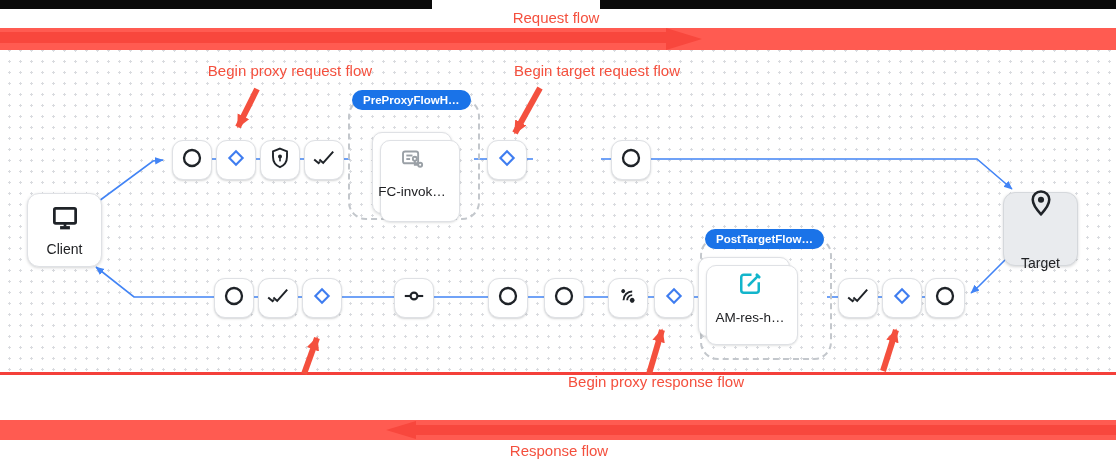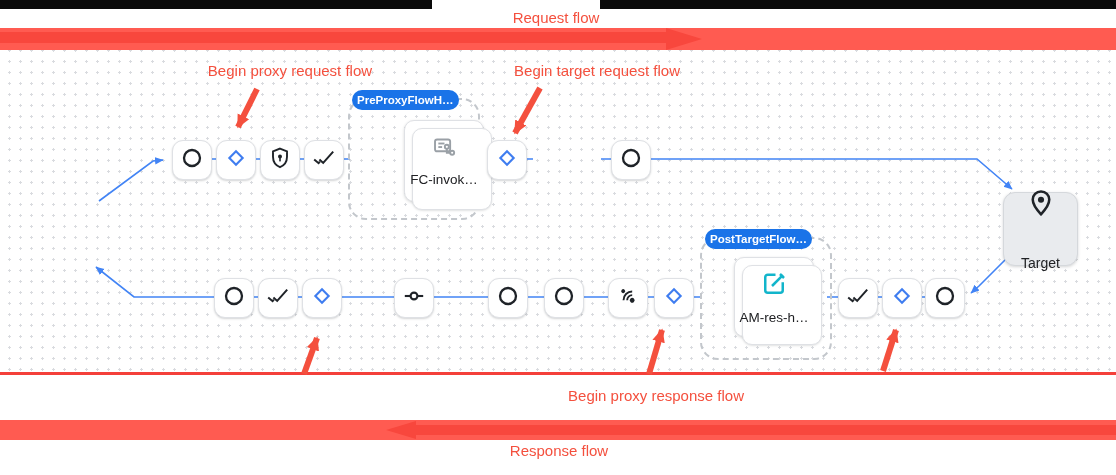--- a/index.html
+++ b/index.html
@@ -15,21 +15,21 @@
   .canvas-bottom-line{position:absolute;left:0;top:372px;width:1116px;height:3px;background:#f4403a;}
   
   .red-label{position:absolute;transform:translateX(-50%);color:#f4503e;font-weight:normal;
              font-size:15px;white-space:nowrap;z-index:7;}
   
   .layer{position:absolute;left:0;top:0;z-index:1;pointer-events:none;}
   .layer.top{z-index:6;}
   
   .group{position:absolute;border:2px dashed #c3c7cc;border-radius:18px;z-index:2;}
   .badge{position:absolute;background:#1a73e8;color:#fff;font-weight:bold;font-size:11.5px;
-         padding:4px 5px;border-radius:11px;z-index:4;white-space:nowrap;}
+         padding:4px 11px;border-radius:11px;z-index:4;white-space:nowrap;}
   
   .node{position:absolute;width:38px;height:38px;background:#fff;border:1px solid #dfe1e5;
         border-radius:11px;box-shadow:0 1px 2px rgba(60,64,67,.22);display:flex;
         align-items:center;justify-content:center;z-index:3;}
   
   .card{position:absolute;width:78px;background:#fff;border:1px solid #dfe1e5;border-radius:10px;
         box-shadow:0 1px 3px rgba(60,64,67,.20);display:flex;flex-direction:column;align-items:center;
         justify-content:center;z-index:3;}
   .card .stack{position:absolute;left:7px;top:7px;width:100%;height:100%;background:#fff;
         border:1px solid #dfe1e5;border-radius:10px;z-index:-1;box-shadow:0 1px 2px rgba(60,64,67,.15);}
@@ -90,58 +90,70 @@
     <path d="M99,201 L153,161 L163,160" fill="none" stroke="#4284f5" stroke-width="1.6" marker-end="url(#mb)"></path>
     <path d="M648,159 H977 L1012,189" fill="none" stroke="#4284f5" stroke-width="1.6" marker-end="url(#mb)"></path>
     <path d="M1006,259 L979,286 L971,293" fill="none" stroke="#4284f5" stroke-width="1.6" marker-end="url(#mb)"></path>
     <path d="M214,297 H134 L96,267" fill="none" stroke="#4284f5" stroke-width="1.6" marker-end="url(#mb)"></path>
   </svg>
 
   <div class="red-label" style="left:556px;top:9px;">Request flow</div>
   <div class="red-label" style="left:559px;top:442px;">Response flow</div>
   <div class="red-label" style="left:246px;top:62px;margin-left:44px;">Begin proxy request flow</div>
   <div class="red-label" style="left:597px;top:62px;">Begin target request flow</div>
-  <div class="red-label" style="left:656px;top:387px;">Begin proxy response flow</div>
-
+  <div class="red-label" style="left:656px;top:373px;">Begin proxy response flow</div>
+
+  <div class="endpoint" style="left:27px;top:193px;">
+    <span>
+      <svg width="34" height="30" viewBox="0 0 24 22">
+        <g fill="none" stroke="#1f2328" stroke-width="2">
+          <rect x="4.2" y="3.2" width="15.6" height="11" rx="1"></rect>
+          <line x1="12" y1="14.2" x2="12" y2="16.6"></line>
+          <line x1="8.4" y1="17.4" x2="15.6" y2="17.4" stroke-width="2.4"></line>
+        </g>
+      </svg>
+    </span>
+    <div class="endpoint-label">Client</div>
+  </div>
 
   <div class="endpoint gray" style="left:1003px;top:192px;gap:28px;">
     <span>
       <svg width="32" height="32" viewBox="0 0 24 24">
         <path d="M12,2.6 c-3.6,0 -6.2,2.7 -6.2,6.1 c0,4.5 6.2,11 6.2,11 s6.2,-6.5 6.2,-11 c0,-3.4 -2.6,-6.1 -6.2,-6.1 Z" fill="none" stroke="#1f2328" stroke-width="1.9"></path>
         <circle cx="12" cy="8.8" r="2.3" fill="#1f2328"></circle>
       </svg>
     </span>
     <div class="endpoint-label">Target</div>
   </div>
 
   <div class="group" style="left:348px;top:98px;width:128px;height:118px;"></div>
   <div class="badge" style="left:352px;top:90px;">PreProxyFlowH…</div>
 
   <div class="group" style="left:700px;top:237px;width:128px;height:119px;"></div>
   <div class="badge" style="left:705px;top:229px;">PostTargetFlow…</div>
 
-  <div class="card" style="left:372px;top:120px;height:80px;margin-left:32px;">
+  <div class="card" style="left:372px;top:132px;height:80px;">
     <div class="stack"></div>
     <span>
       <svg width="30" height="26" viewBox="0 0 24 22">
         <g fill="none" stroke="#9aa0a6" stroke-width="1.6">
           <rect x="4.4" y="3.8" width="12.8" height="10" rx="1.8"></rect>
           <line x1="7.2" y1="7.2" x2="12.4" y2="7.2"></line>
           <line x1="7.2" y1="10.2" x2="10.4" y2="10.2"></line>
           <circle cx="14.4" cy="10" r="1.7"></circle>
           <path d="M14.4,11.7 V15 H17.2"></path>
           <circle cx="18.9" cy="15" r="1.7"></circle>
         </g>
       </svg>
     </span>
     <div class="card-label">FC-invok…</div>
   </div>
 
 
-  <div class="card" style="left:734px;top:257px;height:78px;">
+  <div class="card" style="left:698px;top:257px;height:78px;padding-left:12px;">
     <div class="stack"></div>
     <span>
       <svg width="30" height="30" viewBox="0 0 24 24">
         <g fill="none" stroke="#12b5cb" stroke-width="2">
           <path d="M13.2,4.6 H7 a2,2 0 0 0 -2,2 V17 a2,2 0 0 0 2,2 H17 a2,2 0 0 0 2,-2 V10.6"></path>
           <path d="M10.4,13.6 L19.1,4.9"></path>
           <path d="M16.8,4 l3.2,3.2"></path>
         </g>
       </svg>
     </span>

